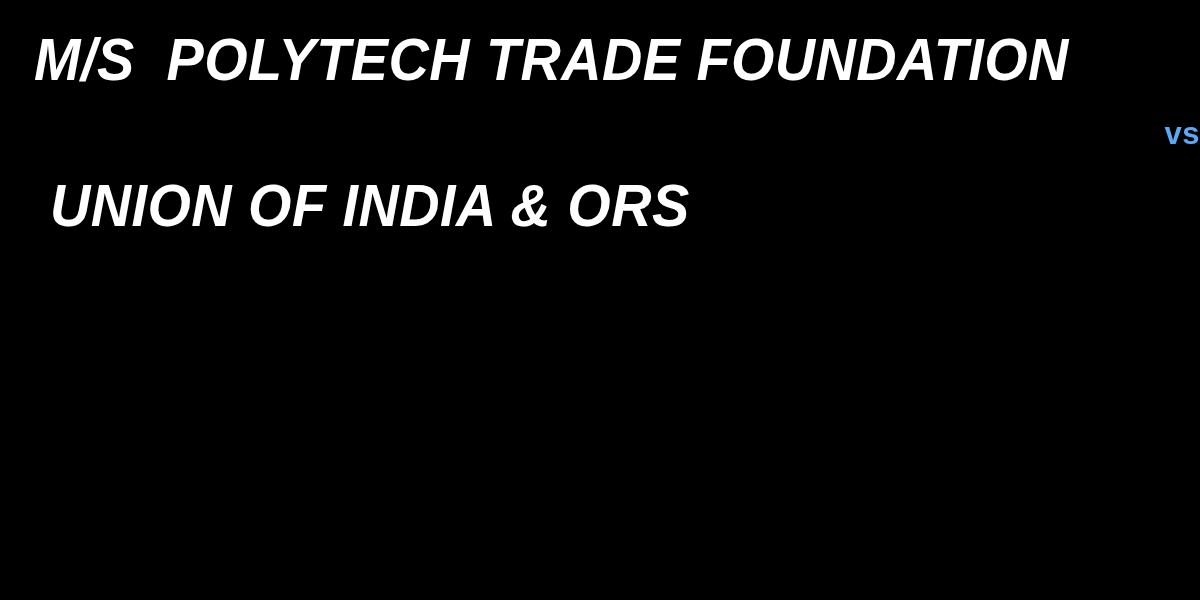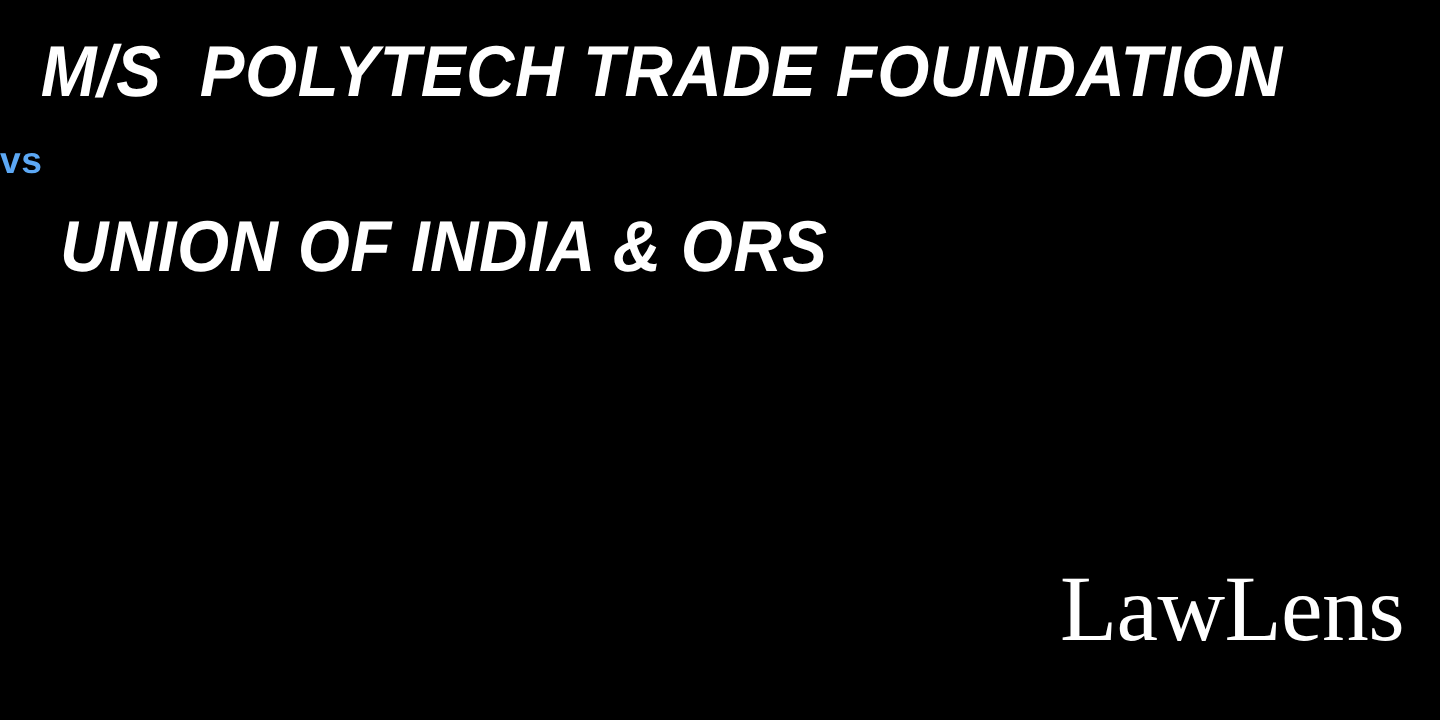--- a/index.html
+++ b/index.html
@@ -43,21 +43,21 @@
     left: 34px;
     top: 176px;
     font-size: 60px;
   }
 
   #vs-separator {
     position: absolute;
     left: 0;
     right: 0;
     top: 118px;
-    text-align: left;
+    text-align: right;
     color: #5ca8f5;
     font-family: "Liberation Sans", sans-serif;
     font-weight: 700;
     font-style: normal;
     font-size: 31px;
     line-height: 1;
     letter-spacing: 0.5px;
   }
 
   
@@ -123,17 +123,16 @@
 
   <div id="petitioner-line" class="party-line">M/S  POLYTECH TRADE FOUNDATION</div>
 
   <div id="vs-separator">vs</div>
 
   <div id="respondent-line" class="party-line"> UNION OF INDIA &amp; ORS</div>
 
   <div id="footer">
 
 
-    <div id="brand-logo">LawLens</div>
 
   </div>
 
 </div>
 
 </body></html>

